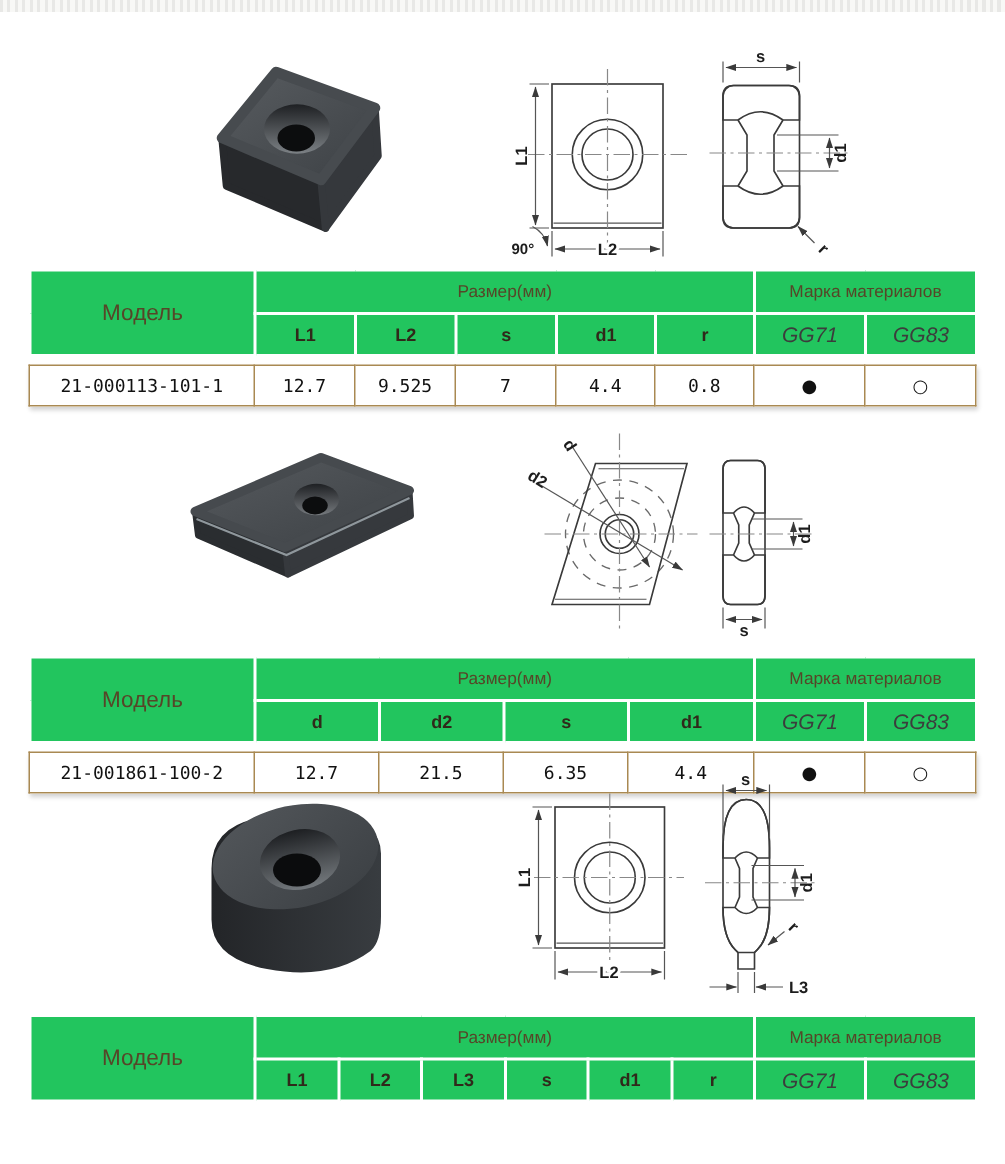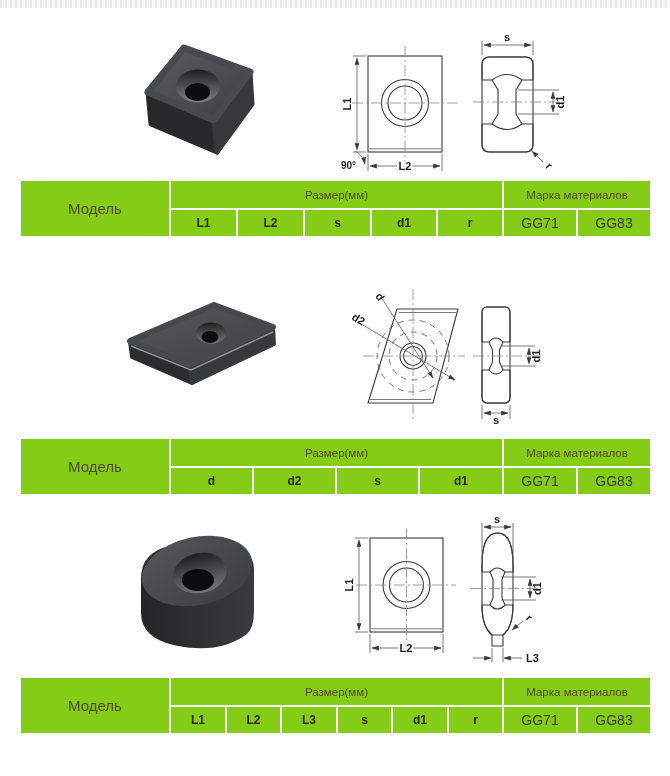--- a/index.html
+++ b/index.html
@@ -3,26 +3,26 @@
 <meta charset="utf-8">
 <style>
   html,body{margin:0;padding:0;background:#fff;}
   .page{position:relative;width:670px;height:776px;background:#ffffff;overflow:hidden;
         font-family:"Liberation Sans",sans-serif;}
   .topband{position:absolute;top:0;left:0;width:670px;height:8px;
         background:repeating-linear-gradient(90deg,#e8e8e6 0 2px,#f8f8f6 2px 5px);}
   .figure{position:absolute;}
   .tblwrap{position:absolute;left:19px;width:631px;}
   table{border-collapse:collapse;table-layout:fixed;width:631px;}
-  .hdr td{background:#84cc16;border:2px solid #ffffff;text-align:center;vertical-align:middle;
+  .hdr td{background:#22c55e;border:2px solid #ffffff;text-align:center;vertical-align:middle;
           padding:0;}
   .hdr .span-h{color:#564628;font-size:11.5px;height:27px;}
   .hdr .model-h{color:#564628;font-size:15px;}
   .hdr .cn{color:#30291a;font-size:12px;font-weight:bold;height:26px;}
-  .hdr .gg{color:#3c3c3c;font-size:14px;height:26px;}
+  .hdr .gg{color:#3c3c3c;font-size:14px;height:26px;font-style:italic;}
   .rowtbl{margin-top:5px;box-shadow:1px 2px 3px rgba(0,0,0,0.18);}
   .rowtbl td{background:#fff;border:1px solid #a98952;text-align:center;vertical-align:middle;
           height:26px;padding:0;font-family:"DejaVu Sans Mono",monospace;font-size:12px;color:#111;}
   .rowtbl .mark{font-family:"DejaVu Sans",sans-serif;font-size:12px;color:#111;}
   svg{display:block;}
   .ol{stroke:#3a3a3a;stroke-width:1.1;fill:none;}
   .thin{stroke:#555;stroke-width:0.8;fill:none;}
   .cl{stroke:#888;stroke-width:0.8;fill:none;stroke-dasharray:11 3 2 3;}
   .dash{stroke:#6a6a6a;stroke-width:0.9;fill:none;stroke-dasharray:6 5;}
   .dim{font-family:"Liberation Sans",sans-serif;font-weight:bold;font-size:11px;fill:#1c1c1c;}
@@ -123,20 +123,44 @@
         <td class="cn">L1</td>
         <td class="cn">L2</td>
         <td class="cn">s</td>
         <td class="cn">d1</td>
         <td class="cn">r</td>
         <td class="gg">GG71</td>
         <td class="gg">GG83</td>
       </tr>
     </tbody>
       </table>
+    <table class="rowtbl">
+      <colgroup>
+          <col style="width:150px">
+          <col style="width:67px">
+          <col style="width:67px">
+          <col style="width:67px">
+          <col style="width:66px">
+          <col style="width:66px">
+          <col style="width:74px">
+          <col style="width:74px">
+        </colgroup>
+      <tbody>
+          <tr>
+        <td>21-000113-101-1</td>
+        <td>12.7</td>
+        <td>9.525</td>
+        <td>7</td>
+        <td>4.4</td>
+        <td>0.8</td>
+        <td class="mark">●</td>
+        <td class="mark">○</td>
+      </tr>
+    </tbody>
+      </table>
   </div>
 
   <svg class="figure" style="left:118px;top:297px" width="165" height="108" viewBox="0 0 165 108">
     <defs>
       <linearGradient id="g2t" x1="0" y1="0" x2="1" y2="1">
         <stop offset="0" stop-color="#565a5e"></stop>
           <stop offset="1" stop-color="#3d4145"></stop>
       </linearGradient>
       <linearGradient id="g2h" x1="0" y1="0" x2="0" y2="1">
         <stop offset="0" stop-color="#1e2023"></stop>
@@ -211,20 +235,42 @@
         <td colspan="4" class="span-h">Размер(мм)</td>
         <td colspan="2" class="span-h">Марка материалов</td>
       </tr>
       <tr>
         <td class="cn">d</td>
         <td class="cn">d2</td>
         <td class="cn">s</td>
         <td class="cn">d1</td>
         <td class="gg">GG71</td>
         <td class="gg">GG83</td>
+      </tr>
+    </tbody>
+      </table>
+    <table class="rowtbl">
+      <colgroup>
+          <col style="width:150px">
+          <col style="width:83px">
+          <col style="width:83px">
+          <col style="width:83px">
+          <col style="width:84px">
+          <col style="width:74px">
+          <col style="width:74px">
+        </colgroup>
+      <tbody>
+          <tr>
+        <td>21-001861-100-2</td>
+        <td>12.7</td>
+        <td>21.5</td>
+        <td>6.35</td>
+        <td>4.4</td>
+        <td class="mark">●</td>
+        <td class="mark">○</td>
       </tr>
     </tbody>
       </table>
   </div>
 
   <svg class="figure" style="left:128px;top:527px" width="142" height="132" viewBox="0 0 142 132">
     <defs>
       <linearGradient id="g3t" x1="0" y1="0" x2="1" y2="1">
         <stop offset="0" stop-color="#53575b"></stop>
           <stop offset="1" stop-color="#3b3f43"></stop>

